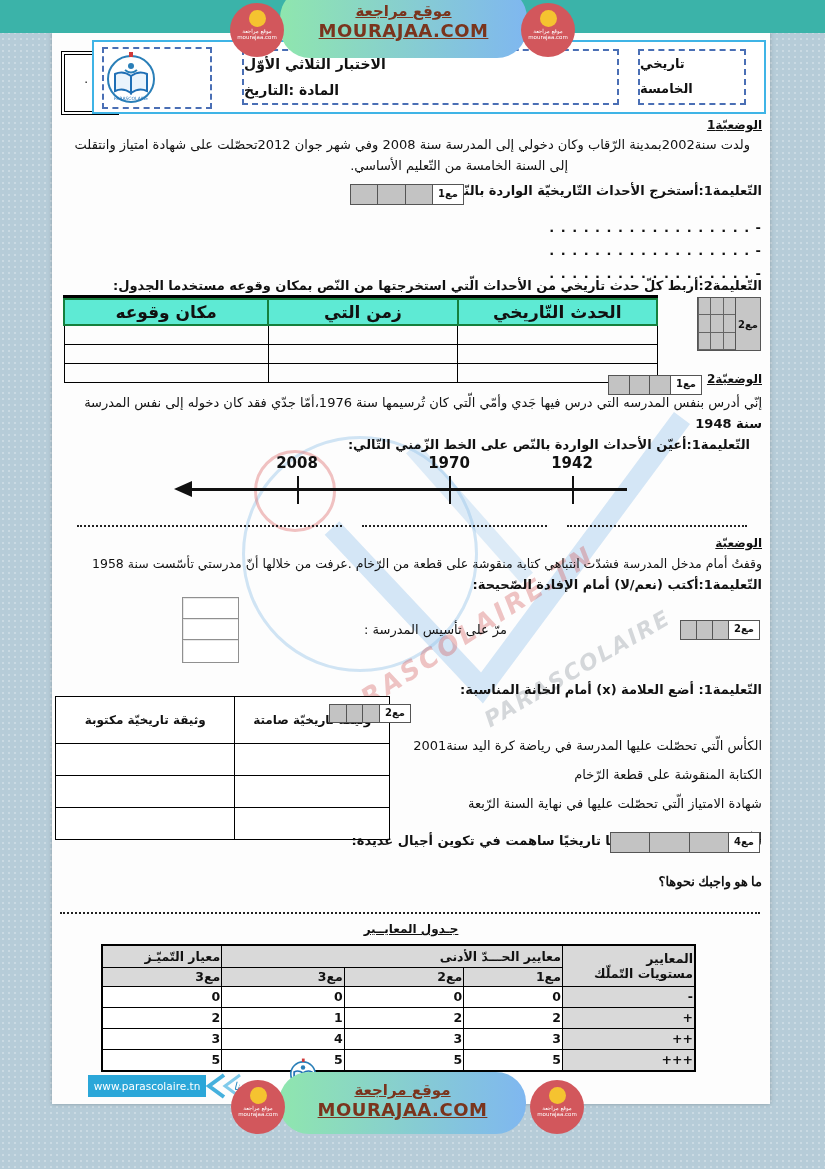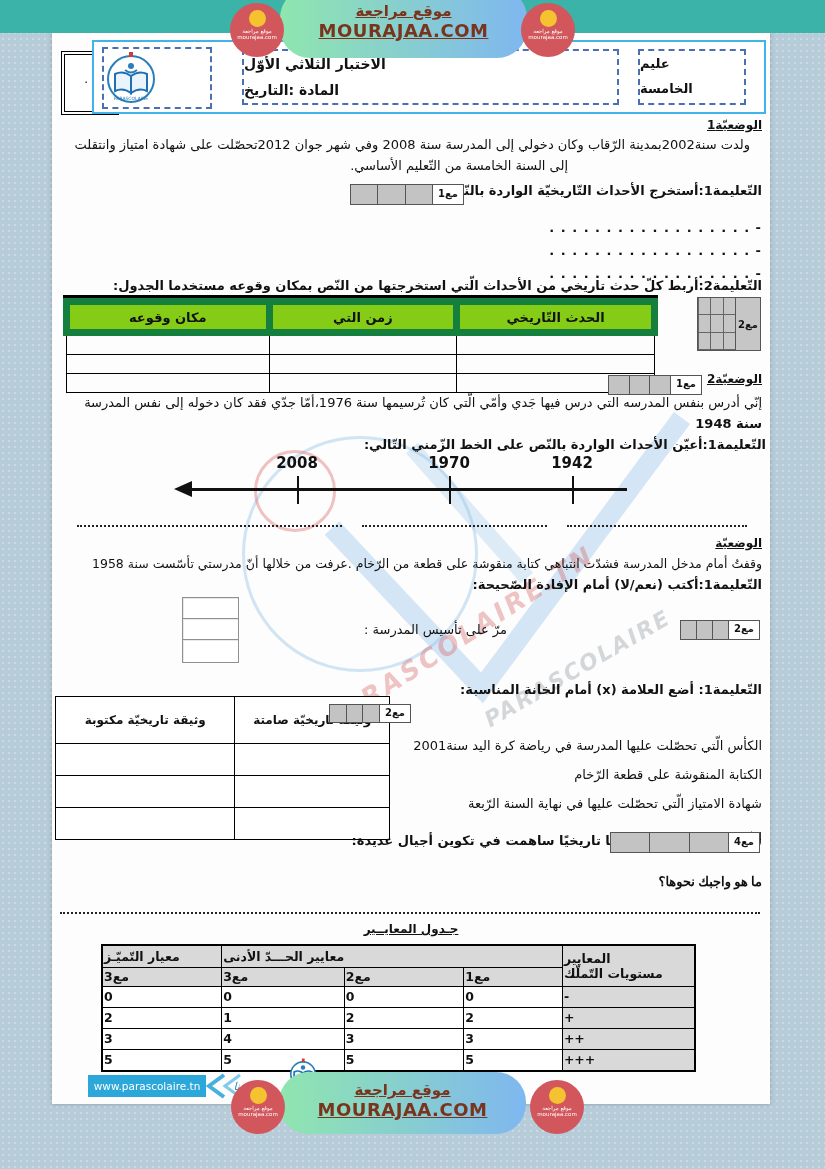--- a/index.html
+++ b/index.html
@@ -62,29 +62,29 @@
   #strip5{left:558px;top:804px;width:148px;height:19px;line-height:17px;}
   .score-grid{display:flex;direction:rtl;border:1px solid #555;background:#c6c6c6;z-index:3;}
   #grid1{left:645px;top:269px;width:62px;height:52px;}
   .sg-label{width:24px;display:flex;align-items:center;justify-content:center;font-size:10px;font-weight:bold;border-left:1px solid #555;}
   .sg-cells{flex:1;display:grid;grid-template-columns:repeat(3,1fr);grid-template-rows:repeat(3,1fr);}
   .sg-cells div{border-left:1px solid #666;border-bottom:1px solid #666;}
   
   table{border-collapse:collapse;z-index:2;position:relative;}
   #t1-wrap{left:11px;top:267px;border-top:3px solid #000;z-index:2;}
   .t1{width:595px;}
-  .t1 th{background:#84cc16;font-weight:600;font-size:13px;border:7px solid #15803d;height:22px;}
+  .t1 th{background:#5eead4;font-weight:600;font-size:17px;border:2px solid #15803d;height:22px;}
   .t1 td{border:1px solid #000;height:16px;}
   #doc-wrap{left:3px;top:668px;z-index:2;}
   .doc{width:335px;}
   .doc th{font-weight:600;font-size:12px;border:1px solid #000;height:44px;background:#fff;}
   .doc td{border:1px solid #000;height:29px;background:#fff;}
   #crit-wrap{left:49px;top:916px;z-index:2;}
   .crit{width:595px;border:2px solid #000;}
-  .crit th,.crit td{border:1px solid #000;font-size:12.5px;text-align:left;}
+  .crit th,.crit td{border:1px solid #000;font-size:12.5px;text-align:right;}
   .crit th{font-weight:bold;}
   .crit .gray{background:#d9d9d9;}
   .crit .hdr1{height:22px;}
   .crit .hdr2{height:19px;}
   .crit td{height:18px;font-weight:bold;background:#fff;}
   .crit td.lvl{background:#d9d9d9;}
   
   #tl-line{left:135px;top:460px;width:440px;height:3px;background:#111;z-index:2;}
   #tl-arrow{left:122px;top:453px;width:0;height:0;border-top:8px solid transparent;border-bottom:8px solid transparent;
     border-right:18px solid #111;z-index:2;}
@@ -126,21 +126,21 @@
   <svg class="wm" style="left:240px;top:360px;" width="420" height="330">
     <path d="M40 140 L190 300 L390 30" fill="none" stroke="rgba(150,195,235,.40)" stroke-width="20"></path>
     <path d="M120 60 L235 190" fill="none" stroke="rgba(150,195,235,.30)" stroke-width="16"></path>
   </svg>
   <div class="wm" id="wm-red">PARASCOLAIRE.TN</div>
   <div class="wm" id="wm-gray">PARASCOLAIRE</div>
 
   <div class="abs" id="dots-box">· ·</div>
   <div class="abs" id="cyan-box">
     <div class="dash-box" id="year-box">
-      <div>عليم</div>
+      <div>تاريخي</div>
       <div>الخامسة</div>
     </div>
     <div class="dash-box" id="title-box">
       <div>الاختبار الثلاثي الأوّل</div>
       <div>المادة :التاريخ</div>
     </div>
     <div class="dash-box" id="logo-box">
       <svg width="54" height="56" viewBox="0 0 54 56">
         <circle cx="27" cy="30" r="23" fill="#fff" stroke="#2a7fb8" stroke-width="2"></circle>
         <rect x="25" y="3" width="4" height="5" fill="#d03a3a"></rect>
@@ -216,21 +216,21 @@
 
   <div class="abs sit-title" style="right:8px;top:344px;">الوضعيّة2</div>
   <div class="score-strip abs" id="strip2">
     <span class="lbl">مع1</span>
     <span class="cell"></span>
     <span class="cell"></span>
     <span class="cell"></span>
   </div>
   <div class="abs para" style="right:8px;top:367px;">إنّي أدرس بنفس المدرسه التي درس فيها جَدي وأمّي الّتي كان تُرسيمها سنة 1976،أمّا جدّي فقد كان دخوله إلى نفس المدرسة</div>
   <div class="abs para" style="right:8px;top:388px;font-weight:bold;">سنة 1948</div>
-  <div class="abs inst" style="right:4px;top:409px;">التّعليمة1:أعيّن الأحداث الواردة بالنّص على الخط الزّمني التّالي:</div>
+  <div class="abs inst" style="right:20px;top:409px;">التّعليمة1:أعيّن الأحداث الواردة بالنّص على الخط الزّمني التّالي:</div>
 
   <div class="tl-label" style="left:210px;">2008</div>
   <div class="tl-label" style="left:362px;">1970</div>
   <div class="tl-label" style="left:485px;">1942</div>
   <div class="abs" id="tl-line"></div>
   <div class="abs" id="tl-arrow"></div>
   <div class="tl-tick" style="left:245px;"></div>
   <div class="tl-tick" style="left:397px;"></div>
   <div class="tl-tick" style="left:520px;"></div>
   <div class="dotline" style="left:25px;top:497px;width:265px;"></div>

